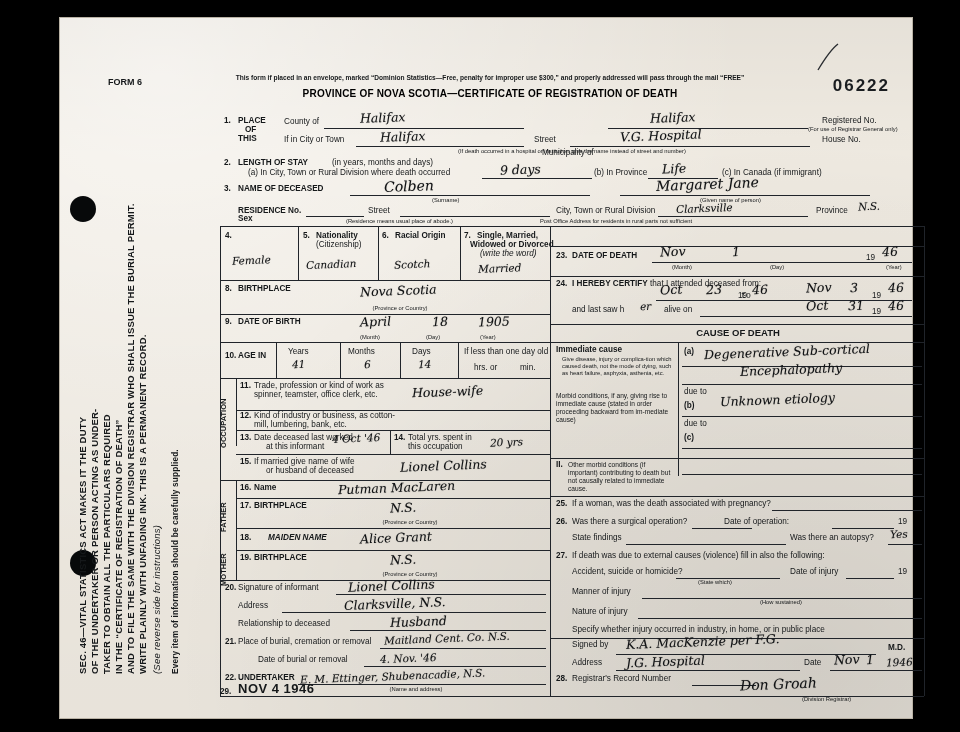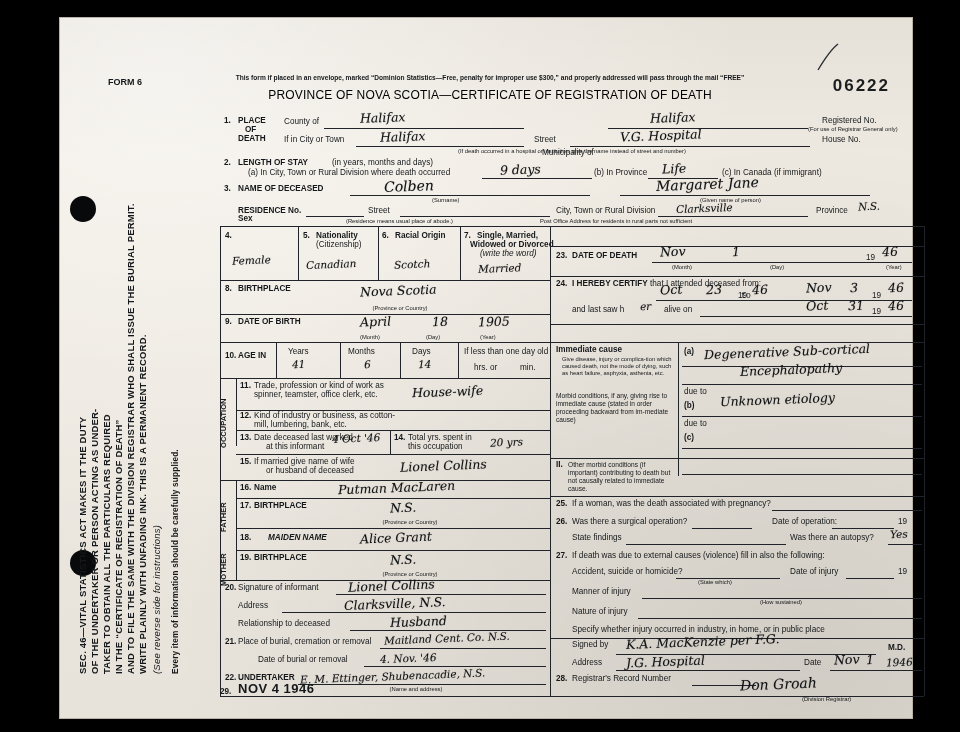--- a/index.html
+++ b/index.html
@@ -39,21 +39,21 @@
     font-size:9.5px;letter-spacing:.2px;
   }
   .vert .thin{font-weight:normal;font-style:italic;}
 
   
   .t{position:absolute;color:#15181a;font-size:8.2px;line-height:1.05;}
   .b{font-weight:bold;}
   .i{font-style:italic;}
   .c{text-align:center;}
   .xs{font-size:5.8px;}
-  .hd{font-weight:normal;font-size:12px;letter-spacing:.2px;}
+  .hd{font-weight:bold;font-size:10px;letter-spacing:.2px;}
 
   
   .rule{position:absolute;background:#20242a;height:1px;}
   .vrule{position:absolute;background:#20242a;width:1px;}
 
   
   .hw{
     position:absolute;font-family:"DejaVu Serif",serif;font-style:italic;
     color:#101214;font-size:12.5px;white-space:nowrap;
     transform:rotate(-2.2deg);
@@ -99,21 +99,21 @@
         <div class="line" style="left:44px;bottom:0;width:560px;">IN THE “CERTIFICATE OF REGISTRATION OF DEATH”</div>
         <div class="line" style="left:56px;bottom:0;width:560px;">AND TO FILE THE SAME WITH THE DIVISION REGISTRAR WHO SHALL ISSUE THE BURIAL PERMIT.</div>
         <div class="line" style="left:68px;bottom:0;width:560px;">WRITE PLAINLY WITH UNFADING INK. THIS IS A PERMANENT RECORD.</div>
         <div class="line thin" style="left:82px;bottom:0;width:560px;">(See reverse side for instructions)</div>
         <div class="line" style="left:100px;bottom:0;width:560px;font-size:8.2px;">Every item of information should be carefully supplied.</div>
       </div>
 
       <div class="t b" style="left:164px;top:99px;">1.</div>
       <div class="t b" style="left:178px;top:99px;">PLACE</div>
       <div class="t b" style="left:185px;top:108px;">OF</div>
-      <div class="t b" style="left:178px;top:117px;">DEATH</div>
+      <div class="t b" style="left:178px;top:117px;">THIS</div>
 
       <div class="t" style="left:224px;top:100px;">County of</div>
       <div class="rule" style="left:264px;top:110px;width:200px;"></div>
       <div class="hw" style="left:300px;top:92px;">Halifax</div>
 
       <div class="t" style="left:482px;top:100px;margin-top:31px;">Municipality of</div>
       <div class="rule" style="left:548px;top:110px;width:200px;"></div>
       <div class="hw" style="left:590px;top:92px;">Halifax</div>
 
       <div class="t" style="left:762px;top:99px;">Registered No.</div>
@@ -345,20 +345,21 @@
       <div class="t" style="left:512px;top:288px;">and last saw h</div>
       <div class="hw s" style="left:580px;top:282px;">er</div>
       <div class="t" style="left:604px;top:288px;">alive on</div>
       <div class="rule" style="left:640px;top:298px;width:212px;"></div>
       <div class="hw" style="left:746px;top:280px;">Oct</div>
       <div class="hw" style="left:788px;top:280px;">31</div>
       <div class="t" style="left:812px;top:290px;">19</div>
       <div class="hw" style="left:828px;top:280px;">46</div>
 
       <div class="rule" style="left:490px;top:306px;width:374px;"></div>
+      <div class="t b c" style="left:492px;top:310px;width:372px;font-size:9.5px;">CAUSE OF DEATH</div>
       <div class="rule" style="left:490px;top:324px;width:374px;"></div>
 
       <div class="vrule" style="left:618px;top:324px;height:134px;"></div>
 
       <div class="t b" style="left:496px;top:328px;">Immediate cause</div>
       <div class="t xs" style="left:502px;top:338px;width:112px;line-height:1.25;">Give disease, injury or complica-tion which caused death, not the mode of dying, such as heart failure, asphyxia, asthenia, etc.</div>
 
       <div class="t b" style="left:624px;top:330px;">(a)</div>
       <div class="rule" style="left:622px;top:348px;width:240px;"></div>
       <div class="hw" style="left:644px;top:326px;">Degenerative Sub-cortical</div>
@@ -382,21 +383,21 @@
       <div class="rule" style="left:622px;top:456px;width:240px;"></div>
 
       <div class="rule" style="left:490px;top:478px;width:374px;"></div>
       <div class="t b" style="left:496px;top:482px;">25.</div>
       <div class="t" style="left:512px;top:482px;">If a woman, was the death associated with pregnancy?</div>
       <div class="rule" style="left:712px;top:492px;width:150px;"></div>
 
       <div class="t b" style="left:496px;top:500px;">26.</div>
       <div class="t" style="left:512px;top:500px;">Was there a surgical operation?</div>
       <div class="rule" style="left:632px;top:510px;width:60px;"></div>
-      <div class="t" style="left:712px;top:500px;">Date of operation:</div>
+      <div class="t" style="left:664px;top:500px;">Date of operation:</div>
       <div class="rule" style="left:772px;top:510px;width:62px;"></div>
       <div class="t" style="left:838px;top:500px;">19</div>
 
       <div class="t" style="left:512px;top:516px;">State findings</div>
       <div class="rule" style="left:566px;top:526px;width:160px;"></div>
       <div class="t" style="left:730px;top:516px;">Was there an autopsy?</div>
       <div class="rule" style="left:828px;top:526px;width:34px;"></div>
       <div class="hw s" style="left:830px;top:510px;">Yes</div>
 
       <div class="t b" style="left:496px;top:534px;">27.</div>

